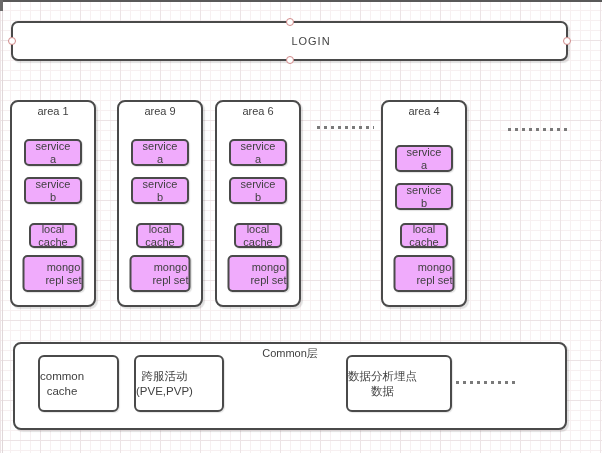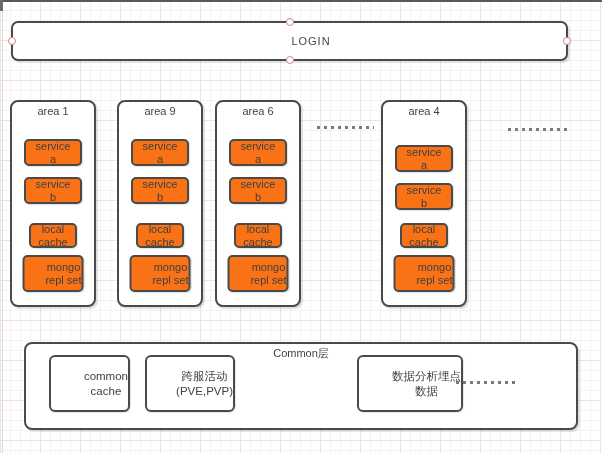--- a/index.html
+++ b/index.html
@@ -48,46 +48,46 @@
   .handle.h-left   { left: -5px; top: calc(50% - 4px); }
   .handle.h-right  { right: -5px; top: calc(50% - 4px); }
 
   .area { width: 86px; height: 207px; top: 100px; border-radius: 8px; }
   .area-label {
     position: absolute; top: 3px; left: 0; width: 100%;
     text-align: center; font-size: 11px;
   }
   .inner {
     position: absolute; left: 50%; transform: translateX(-50%);
-    background: #f97316;
+    background: #f0abfc;
     border: 2px solid #4a4a4a; border-radius: 5px;
     box-sizing: border-box;
     display: flex; align-items: center; justify-content: center;
     text-align: center; font-size: 11px; line-height: 1.15;
     white-space: pre-line;
     box-shadow: 1px 1px 1px rgba(0,0,0,0.12);
   }
   .svc-a { top: 37px;  width: 58px; height: 27px; }
   .svc-b { top: 75px;  width: 58px; height: 27px; }
   .cache { top: 121px; width: 48px; height: 25px; }
   .mongo { top: 153px; width: 61px; height: 37px; justify-content: flex-end; }
   .area-4 .svc-a { top: 43px; }
   .area-4 .svc-b { top: 81px; }
 
-  .common { left: 13px; top: 342px; width: 554px; height: 88px; border-radius: 8px; margin-left: 11px; }
+  .common { left: 13px; top: 342px; width: 554px; height: 88px; border-radius: 8px; }
   .common-label {
     position: absolute; top: 2px; left: 0; width: 100%;
     text-align: center; font-size: 11px;
   }
   .citem {
     position: absolute; top: 11px; height: 57px;
     background: #fff;
     border: 2px solid #4a4a4a; border-radius: 6px;
     box-sizing: border-box;
-    display: flex; align-items: center; justify-content: flex-end;
+    display: flex; align-items: center; justify-content: flex-start;
     text-align: center; font-size: 11.5px; line-height: 1.3;
     white-space: pre-line;
     box-shadow: 1px 1px 1px rgba(0,0,0,0.10);
   }
   .c1 { left: 23px;  width: 81px; }
   .c2 { left: 119px; width: 90px; }
   .c3 { left: 226px; width: 86px; }
   .c4 { left: 331px; width: 106px; }
 
   .dots {

